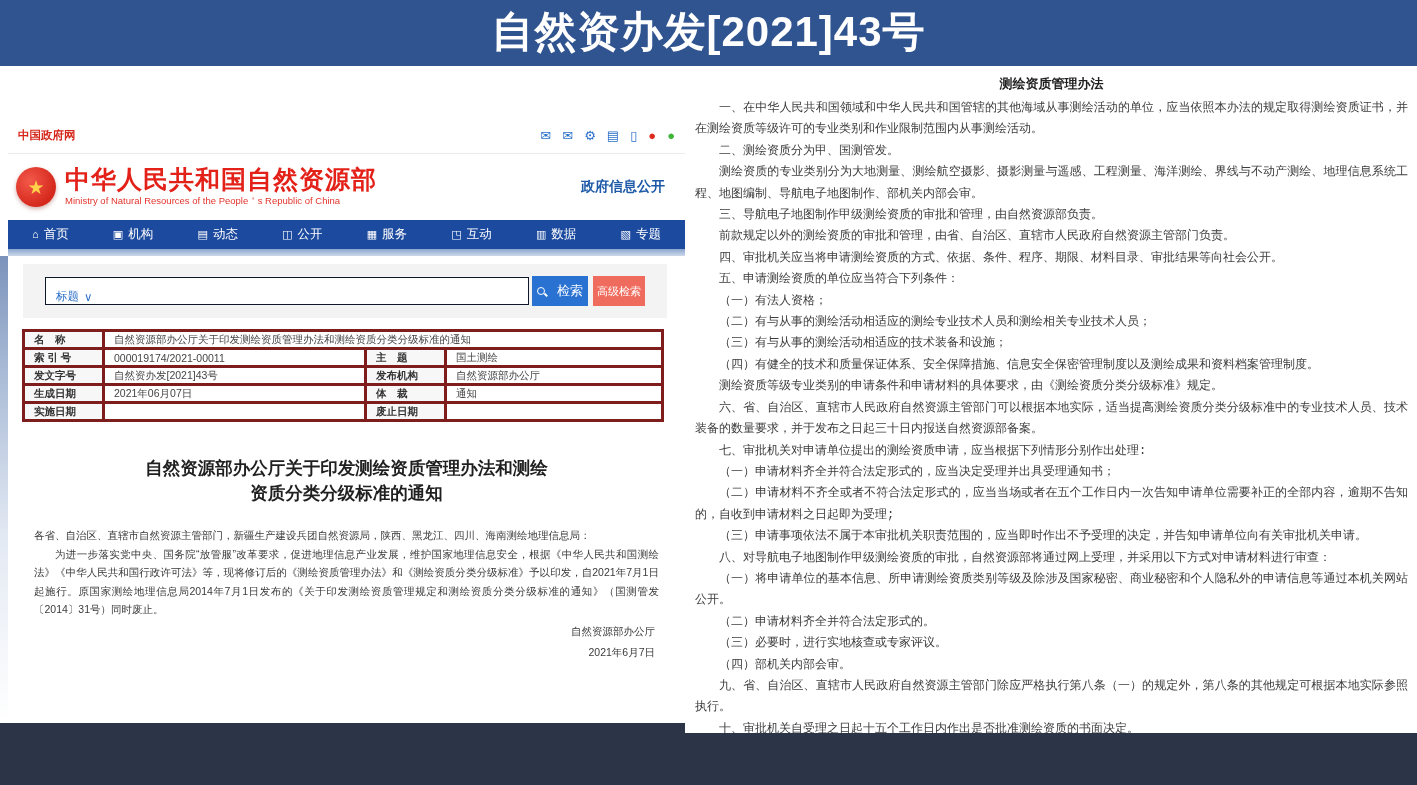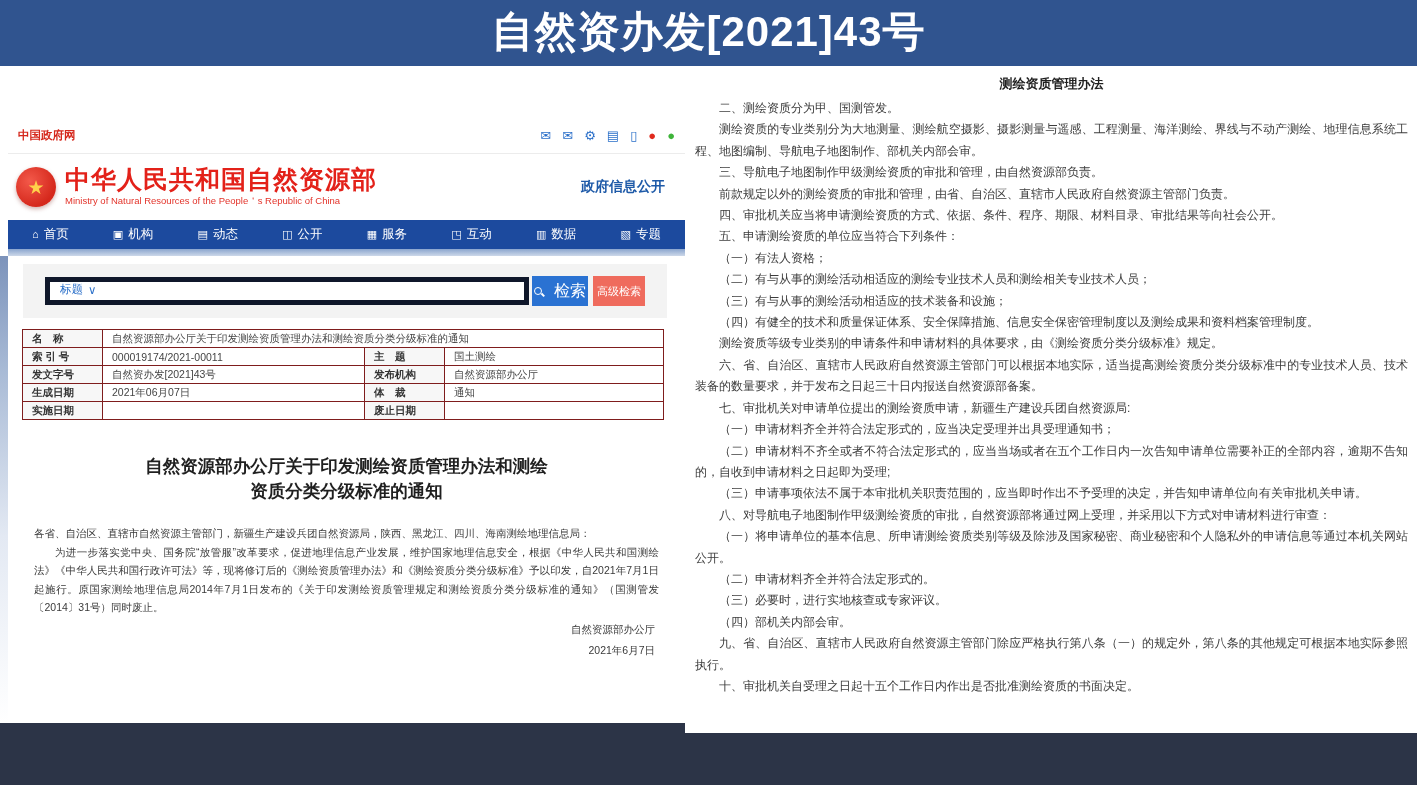--- a/index.html
+++ b/index.html
@@ -35,42 +35,42 @@
   .ministry-en { color:#e3342b; font-size:9.5px; margin-top:3px; }
   .gov-info { margin-left:auto; color:#1e5aa8; font-size:14px; font-weight:bold; padding-right:10px; cursor:pointer; }
 
   .navbar { display:flex; background:#1c4a9e; height:29px; align-items:center;
     justify-content:space-between; padding:0 24px; color:#fff; font-size:12.5px; }
   .nav-item { display:flex; gap:5px; align-items:center; cursor:pointer; white-space:nowrap; }
   .nav-icon { font-size:11px; line-height:1; }
   .nav-sub { height:7px; background:linear-gradient(to bottom,#8aa5ce,#cdd8e9); }
 
   .search-panel { margin:8px 18px 0 15px; background:#f3f3f3; padding:12px 22px; display:flex; align-items:center; }
-  .search-input { flex:1; height:28px; background:#fff; border:5px solid #0f172a; display:flex; align-items:flex-start; }
+  .search-input { flex:1; height:28px; background:#fff; border:1px solid #0f172a; display:flex; align-items:flex-end; }
   .field-select { color:#2a6fc9; font-size:11.5px; padding:0 10px; display:flex; gap:5px; align-items:center; cursor:pointer; white-space:nowrap; }
-  .btn-search { width:56px; height:30px; background:#2a72d2; border:none; color:#fff; font-size:16px;
+  .btn-search { width:56px; height:30px; background:#2a72d2; border:none; color:#fff; font-size:13px;
     margin-left:3px; display:flex; align-items:center; justify-content:center; gap:12px; cursor:pointer; }
   .mag { width:8px; height:8px; border:1.5px solid #fff; border-radius:50%; position:relative; display:inline-block; }
   .mag::after { content:""; position:absolute; width:4px; height:1.5px; background:#fff; transform:rotate(45deg); right:-4px; bottom:-1px; }
   .btn-adv { width:52px; height:30px; background:#ef6b5d; border:none; color:#fff; font-size:11px;
     margin-left:5px; cursor:pointer; }
 
   table.meta { margin:11px 12px 0 14px; border-collapse:collapse; width:642px; font-size:10.5px; color:#444; table-layout:fixed; }
-  table.meta td { border:1px solid #7f1d1d; height:18px; padding:0 9px; overflow:hidden; white-space:nowrap; }
+  table.meta td { border:3px solid #7f1d1d; height:18px; padding:0 9px; overflow:hidden; white-space:nowrap; }
   td.lab { background:#f7f7f7; color:#333; font-weight:bold; }
 
   .notice { margin:34px 26px 0 26px; color:#333; }
   .notice-title { text-align:center; font-weight:bold; font-size:17.5px; line-height:25px; color:#1f1f1f; }
   .notice-body { margin-top:20px; font-size:10.5px; line-height:18.5px; text-align:justify; color:#3a3a3a; }
   .p-indent { text-indent:2em; }
   .sign { text-align:right; margin-top:3px; padding-right:4px; }
 
   
   .right-panel { position:absolute; top:66px; left:685px; width:732px; height:667px;
-    background:#ffffff; padding:6px 9px 0 10px; overflow:hidden; }
+    background:#ffffff; padding:6px 9px 0 10px; overflow:hidden;font-family:Liberation Mono, monospace; }
   .law-title { text-align:center; font-weight:bold; font-size:13px; color:#1f1f1f; margin:3px 0 5px; }
   .law-line { font-size:12px; line-height:21.4px; color:#3c3c3c; text-align:justify; text-indent:2em; }
 
   .footer { position:absolute; left:0; top:723px; width:1417px; height:62px; background:#2c3447; }
   .right-panel { z-index:2; } .footer { z-index:1; }
 </style>
 </head>
 <body>
 
 <div class="banner">
@@ -205,33 +205,34 @@
       <div class="p-indent">为进一步落实党中央、国务院“放管服”改革要求，促进地理信息产业发展，维护国家地理信息安全，根据《中华人民共和国测绘法》《中华人民共和国行政许可法》等，现将修订后的《测绘资质管理办法》和《测绘资质分类分级标准》予以印发，自2021年7月1日起施行。原国家测绘地理信息局2014年7月1日发布的《关于印发测绘资质管理规定和测绘资质分类分级标准的通知》（国测管发〔2014〕31号）同时废止。</div>
       <div class="sign">自然资源部办公厅</div>
       <div class="sign">2021年6月7日</div>
     </div>
   </div>
 </div>
 
 <div class="right-panel">
   <div class="law-title">测绘资质管理办法</div>
   <div>
+      <div class="law-line">一、在中华人民共和国领域和中华人民共和国管辖的其他海域从事测绘活动的单位，应当依照本办法的规定取得测绘资质证书，并在测绘资质等级许可的专业类别和作业限制范围内从事测绘活动。</div>
       <div class="law-line">二、测绘资质分为甲、国测管发。</div>
       <div class="law-line">测绘资质的专业类别分为大地测量、测绘航空摄影、摄影测量与遥感、工程测量、海洋测绘、界线与不动产测绘、地理信息系统工程、地图编制、导航电子地图制作、部机关内部会审。</div>
       <div class="law-line">三、导航电子地图制作甲级测绘资质的审批和管理，由自然资源部负责。</div>
       <div class="law-line">前款规定以外的测绘资质的审批和管理，由省、自治区、直辖市人民政府自然资源主管部门负责。</div>
       <div class="law-line">四、审批机关应当将申请测绘资质的方式、依据、条件、程序、期限、材料目录、审批结果等向社会公开。</div>
       <div class="law-line">五、申请测绘资质的单位应当符合下列条件：</div>
       <div class="law-line">（一）有法人资格；</div>
       <div class="law-line">（二）有与从事的测绘活动相适应的测绘专业技术人员和测绘相关专业技术人员；</div>
       <div class="law-line">（三）有与从事的测绘活动相适应的技术装备和设施；</div>
       <div class="law-line">（四）有健全的技术和质量保证体系、安全保障措施、信息安全保密管理制度以及测绘成果和资料档案管理制度。</div>
       <div class="law-line">测绘资质等级专业类别的申请条件和申请材料的具体要求，由《测绘资质分类分级标准》规定。</div>
       <div class="law-line">六、省、自治区、直辖市人民政府自然资源主管部门可以根据本地实际，适当提高测绘资质分类分级标准中的专业技术人员、技术装备的数量要求，并于发布之日起三十日内报送自然资源部备案。</div>
-      <div class="law-line">七、审批机关对申请单位提出的测绘资质申请，新疆生产建设兵团自然资源局:</div>
+      <div class="law-line">七、审批机关对申请单位提出的测绘资质申请，应当根据下列情形分别作出处理:</div>
       <div class="law-line">（一）申请材料齐全并符合法定形式的，应当决定受理并出具受理通知书；</div>
       <div class="law-line">（二）申请材料不齐全或者不符合法定形式的，应当当场或者在五个工作日内一次告知申请单位需要补正的全部内容，逾期不告知的，自收到申请材料之日起即为受理;</div>
       <div class="law-line">（三）申请事项依法不属于本审批机关职责范围的，应当即时作出不予受理的决定，并告知申请单位向有关审批机关申请。</div>
       <div class="law-line">八、对导航电子地图制作甲级测绘资质的审批，自然资源部将通过网上受理，并采用以下方式对申请材料进行审查：</div>
       <div class="law-line">（一）将申请单位的基本信息、所申请测绘资质类别等级及除涉及国家秘密、商业秘密和个人隐私外的申请信息等通过本机关网站公开。</div>
       <div class="law-line">（二）申请材料齐全并符合法定形式的。</div>
       <div class="law-line">（三）必要时，进行实地核查或专家评议。</div>
       <div class="law-line">（四）部机关内部会审。</div>
       <div class="law-line">九、省、自治区、直辖市人民政府自然资源主管部门除应严格执行第八条（一）的规定外，第八条的其他规定可根据本地实际参照执行。</div>
       <div class="law-line">十、审批机关自受理之日起十五个工作日内作出是否批准测绘资质的书面决定。</div>

